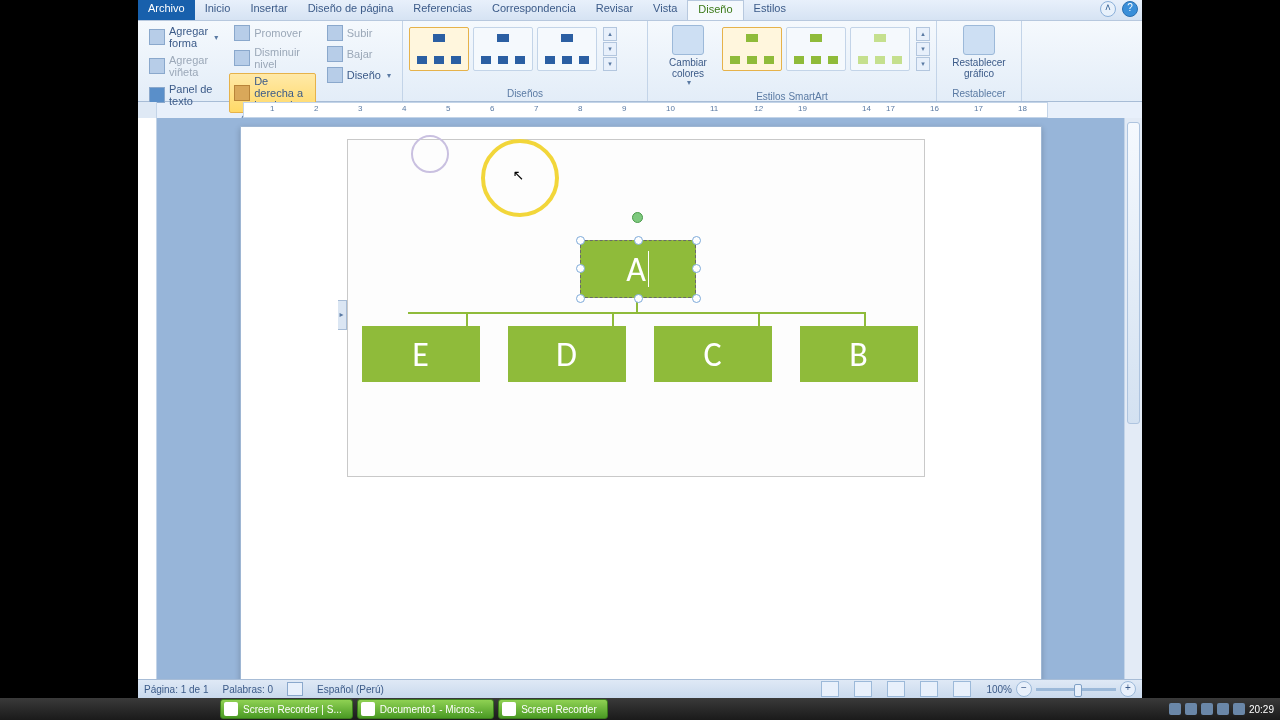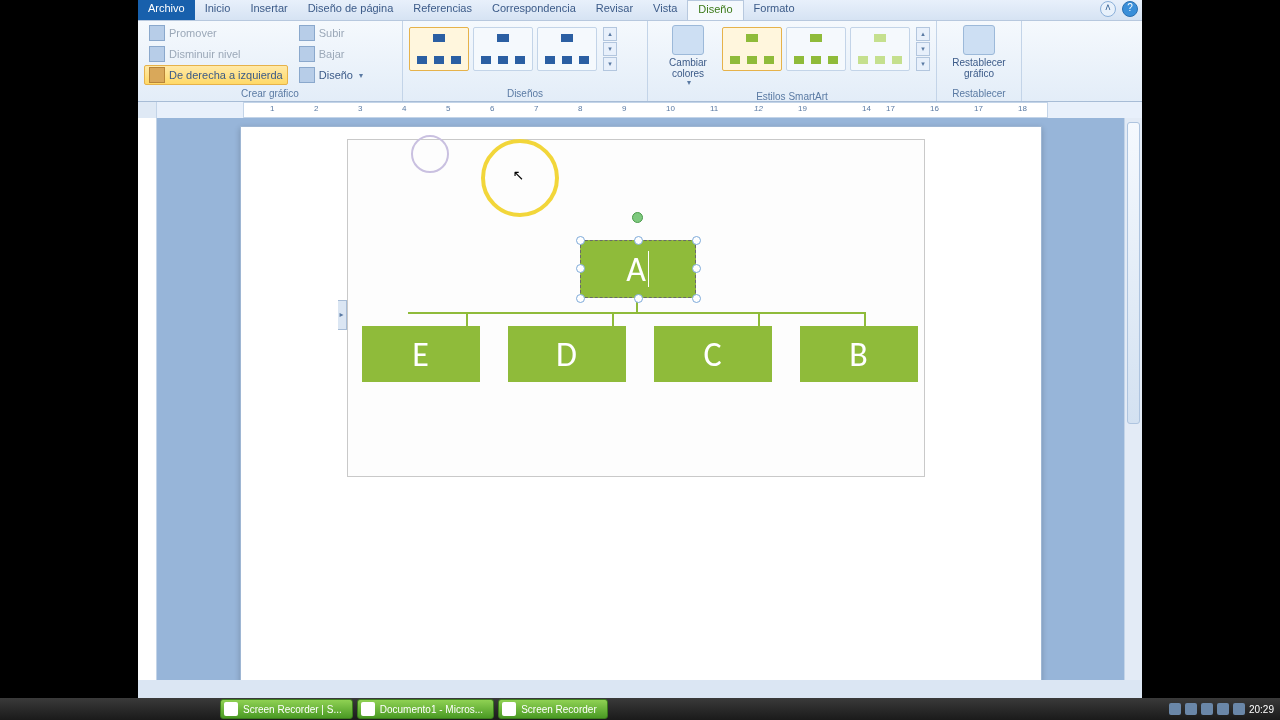--- a/index.html
+++ b/index.html
@@ -87,30 +87,44 @@
   <div class="tabs">
     <div class="tab file">Archivo</div>
     <div class="tab">Inicio</div>
     <div class="tab">Insertar</div>
     <div class="tab">Diseño de página</div>
     <div class="tab">Referencias</div>
     <div class="tab">Correspondencia</div>
     <div class="tab">Revisar</div>
     <div class="tab">Vista</div>
     <div class="tab active">Diseño</div>
-    <div class="tab">Formato</div>
+    <div class="tab">Estilos</div>
     <div class="sysicons">
       <span>˄</span>
       <span style="background:#3a8fd9;color:#fff;border-color:#2a6fb0">?</span>
     </div>
   </div>
 
   <div class="ribbon">
     <div class="group" style="width:252px">
       <div style="display:flex;gap:6px">
+        <div class="stack">
+          <div class="rbtn drop">
+              <span class="ico"></span>
+              <span>Agregar forma</span>
+            </div>
+          <div class="rbtn disabled">
+              <span class="ico"></span>
+              <span>Agregar viñeta</span>
+            </div>
+          <div class="rbtn">
+              <span class="ico txt"></span>
+              <span>Panel de texto</span>
+            </div>
+        </div>
         <div class="stack">
           <div class="rbtn disabled">
               <span class="ico"></span>
               <span>Promover</span>
             </div>
           <div class="rbtn disabled">
               <span class="ico"></span>
               <span>Disminuir nivel</span>
             </div>
           <div class="rbtn hi">
@@ -282,20 +296,38 @@
         <div class="cursorF" style="left:170px;top:8px"></div>
         <div class="cursorR" style="left:240px;top:12px"></div>
         <div class="ptr" style="left:272px;top:40px">↖</div>
       </div>
     </div>
     <div class="scrollv">
         <div class="thumb2"></div>
       </div>
   </div>
 
+  <div class="status">
+    <span>Página: 1 de 1</span>
+    <span>Palabras: 0</span>
+    <span class="ico" style="width:14px;height:12px;background:#e8f0fb"></span>
+    <span>Español (Perú)</span>
+    <div class="spacer"></div>
+    <div class="viewbtn"></div>
+    <div class="viewbtn"></div>
+    <div class="viewbtn"></div>
+    <div class="viewbtn"></div>
+    <div class="viewbtn"></div>
+    <div class="zoom">
+      <span>100%</span>
+      <div class="zbtn">−</div>
+      <div class="ztrack"></div>
+      <div class="zbtn">+</div>
+    </div>
+  </div>
 </div>
 
 <div class="watermark">Screencast-O-Matic.com</div>
 <div class="taskbar">
   <div style="width:216px"></div>
   <div class="tbtn">
       <div class="ti"></div>
       <span>Screen Recorder | S...</span>
     </div>
   <div class="tbtn">

